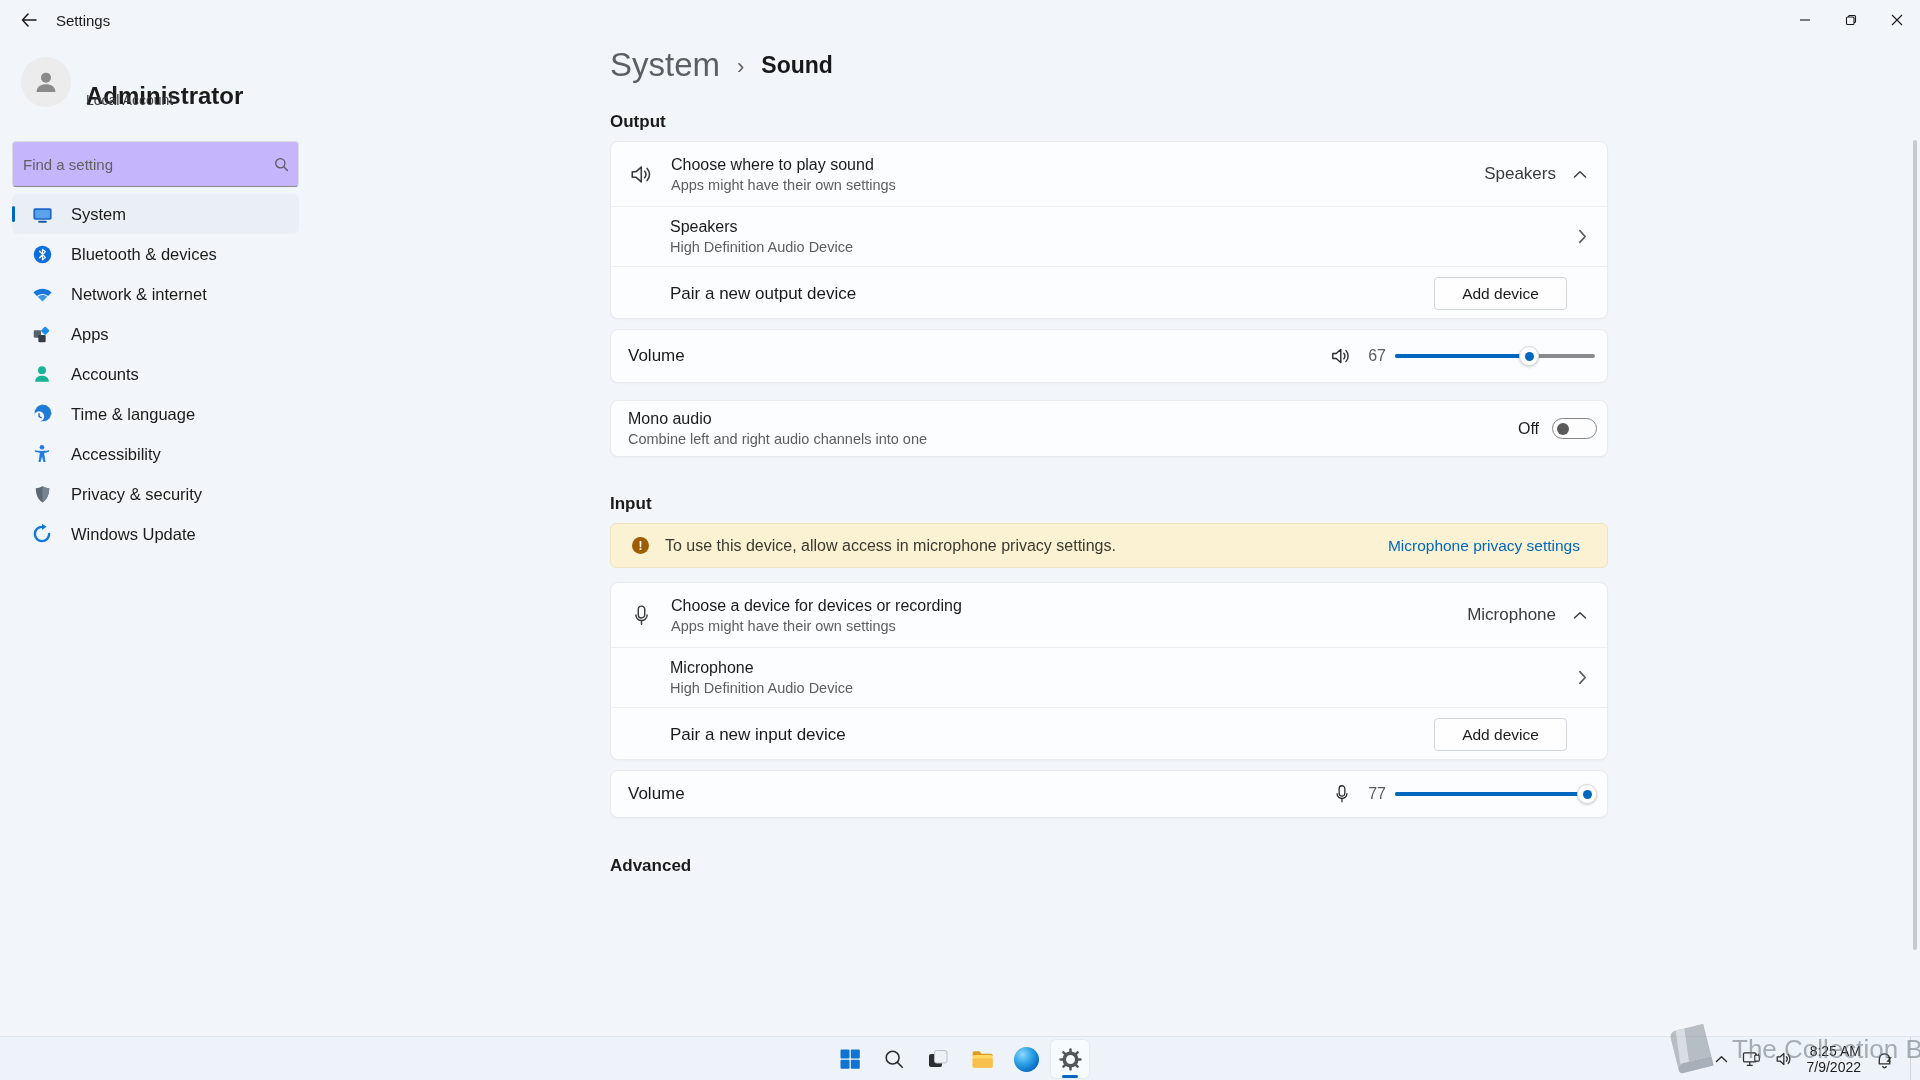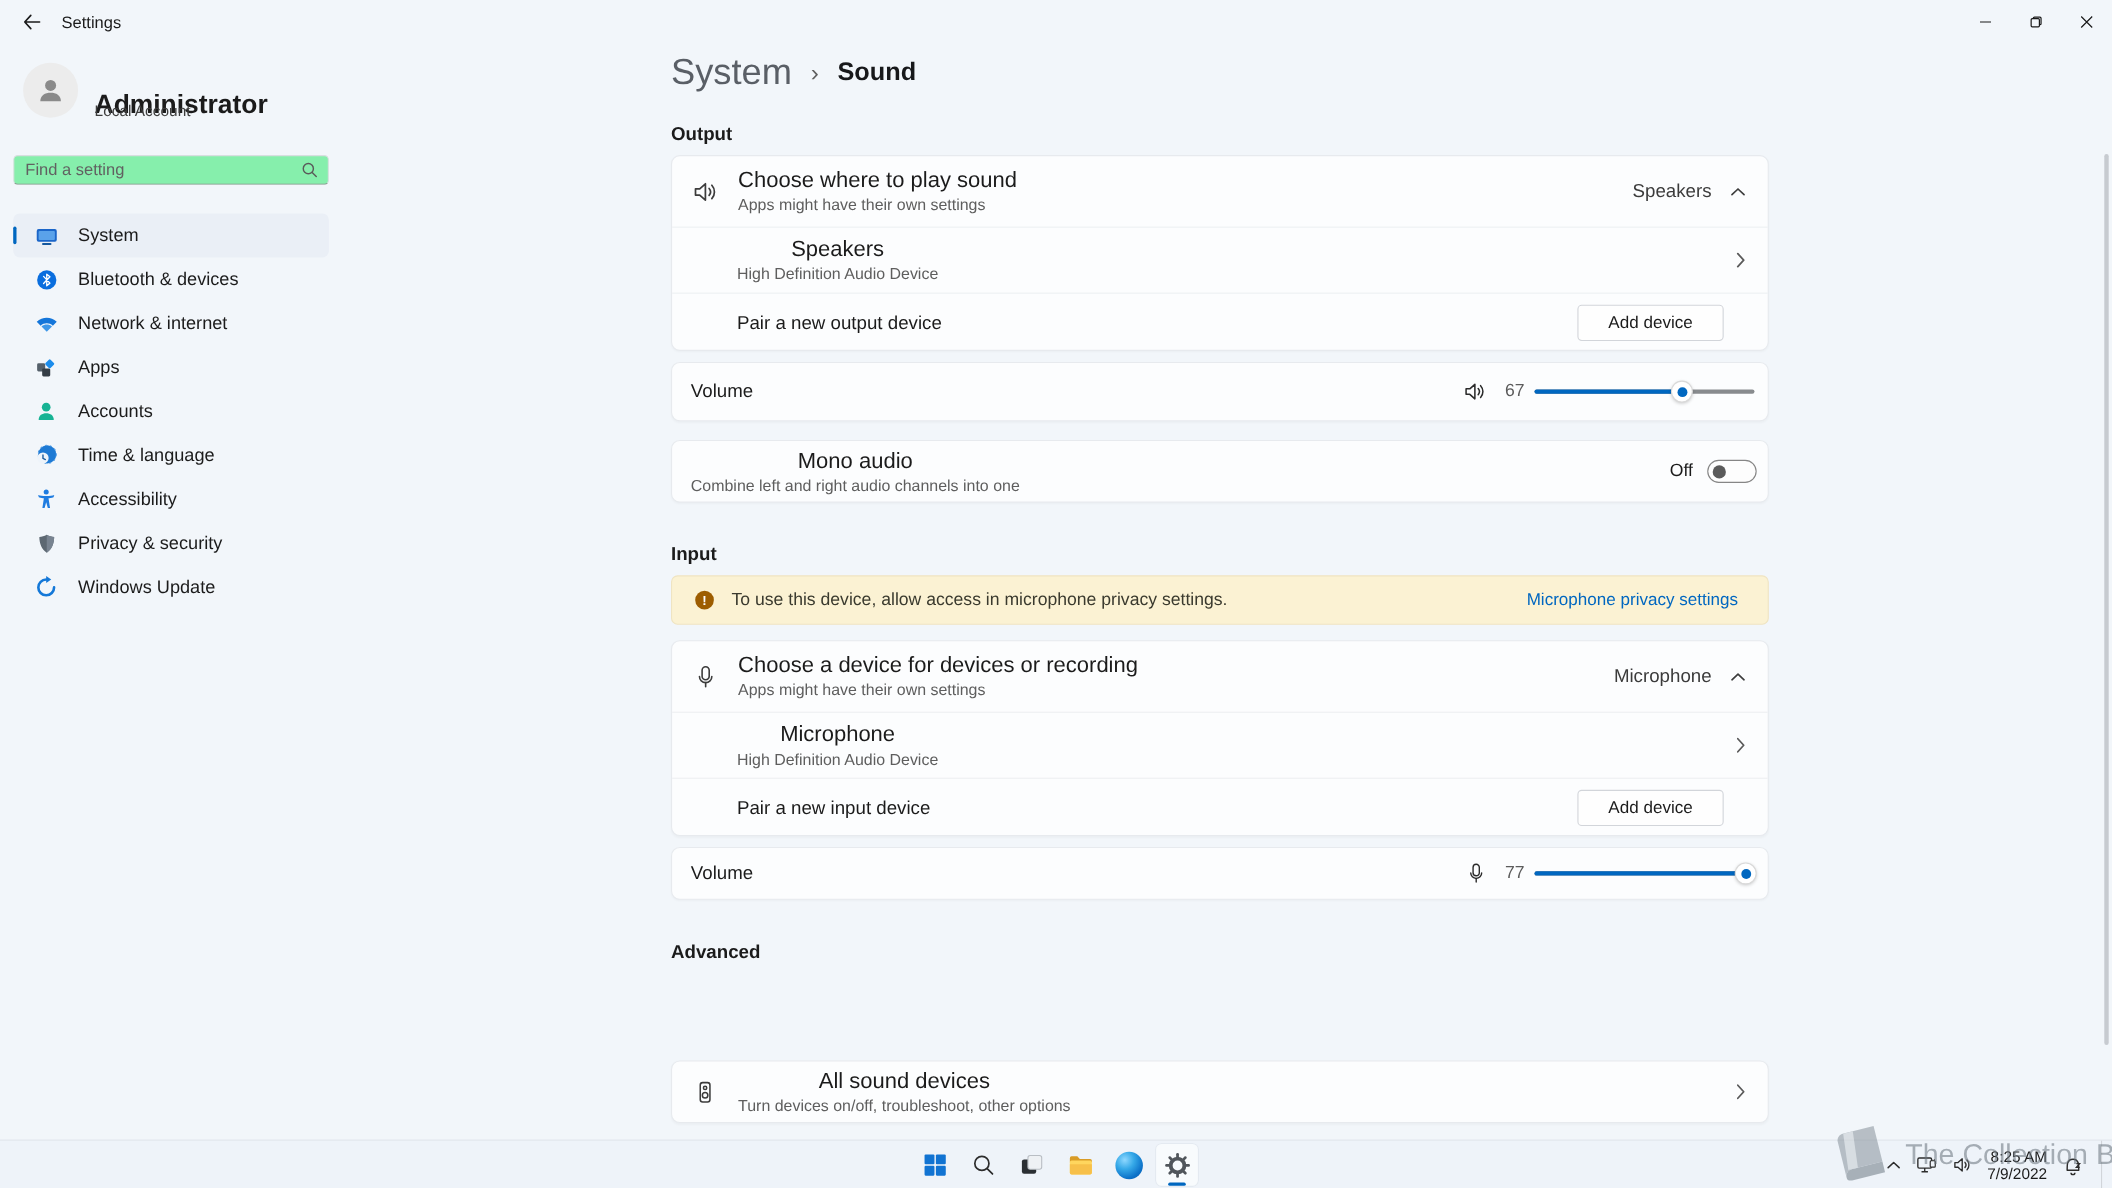--- a/index.html
+++ b/index.html
@@ -9,41 +9,41 @@
   
   .titlebar{position:absolute;top:0;left:0;width:100%;height:40px;}
   .back-btn{position:absolute;left:12px;top:5px;width:34px;height:30px;display:flex;align-items:center;justify-content:center;border-radius:5px;cursor:pointer;}
   .title-text{position:absolute;left:56px;top:12px;font-size:15px;}
   .win-controls{position:absolute;right:0;top:0;display:flex;height:40px;}
   .win-btn{width:46px;height:40px;display:flex;align-items:center;justify-content:center;}
   
   .avatar{position:absolute;left:21px;top:57px;width:50px;height:50px;border-radius:50%;background:#ececec;display:flex;align-items:center;justify-content:center;}
   .user-name{position:absolute;left:86px;top:82px;font-size:24px;font-weight:bold;}
   .user-type{position:absolute;left:86px;top:92px;font-size:14px;color:#3d3d3d;}
-  .search-box{position:absolute;left:12px;top:141px;width:287px;height:27px;background:#86efac;
+  .search-box{position:absolute;left:12px;top:141px;width:287px;height:46px;background:#c4b5fd;
     border:1px solid #d9dcdf;border-bottom-color:#8a8a8a;border-radius:4px;display:flex;align-items:center;}
   .search-box input{flex:1;border:none;outline:none;background:transparent;font-family:inherit;font-size:15px;color:#3c3c3c;padding:0 10px;}
   .search-box input::placeholder{color:#616161;}
   .search-glyph{margin-right:9px;display:flex;}
   .nav{position:absolute;left:12px;top:194px;width:287px;}
   .nav-item{height:40px;display:flex;align-items:center;gap:17px;padding-left:18px;border-radius:6px;font-size:16.5px;position:relative;cursor:pointer;}
   .nav-item.selected{background:#eaeff6;}
   .nav-item.selected::before{content:"";position:absolute;left:0;top:12px;width:3px;height:16px;border-radius:2px;background:#0067c0;}
   .nicon{width:24px;height:24px;display:flex;align-items:center;justify-content:center;flex:0 0 24px;}
   
   .breadcrumb{position:absolute;left:610px;top:46px;display:flex;align-items:center;gap:17px;}
   .bc-parent{font-size:33px;color:#5a5f66;cursor:pointer;}
   .bc-sep{font-size:22px;color:#5f5f5f;padding-top:4px;}
   .bc-current{font-size:23px;font-weight:600;color:#17181a;}
   .sec-label{position:absolute;left:610px;font-size:17px;font-weight:600;}
   .card{position:absolute;left:610px;width:998px;background:#fcfdfe;border:1px solid #e7eaee;border-radius:8px;box-shadow:0 1px 2px rgba(0,0,0,.03);}
   .row{display:flex;align-items:center;position:relative;}
   .row + .row{border-top:1px solid #edeff2;}
   .row-icon{width:60px;display:flex;align-items:center;justify-content:center;flex:0 0 60px;}
-  .row-text .t1{font-size:20px;color:#1b1b1b;text-align:center;}
+  .row-text .t1{font-size:16px;color:#1b1b1b;}
   .row-text .t2{font-size:14.5px;color:#5e5e5e;margin-top:3px;}
   .indent{padding-left:59px;}
   .right-zone{position:absolute;right:20px;display:flex;align-items:center;gap:17px;}
   .dd-value{font-size:17px;color:#3b3b3b;}
   .btn{background:#fefefe;border:1px solid #d2d5da;border-radius:4px;font-size:15.5px;font-family:inherit;
     padding:0;height:33px;width:133px;display:flex;align-items:center;justify-content:center;cursor:pointer;color:#1b1b1b;}
   .link{color:#0067c0;font-size:15.5px;cursor:pointer;text-decoration:none;}
   
   .slider{width:200px;height:20px;display:flex;align-items:center;position:relative;cursor:pointer;}
   .slider-track{width:100%;height:4px;border-radius:2px;background:#888b8e;position:relative;}
@@ -377,40 +377,20 @@
               </div>
             </div>
         </div>
       </div>
     </div>
   </div>
 
   <div class="sec-label" style="top:856px;">Advanced</div>
 
 
-  <div class="card" style="top:964px;height:57px;">
-    <div class="row" style="height:100%;">
-      <div class="row-icon">
-        <svg width="24" height="24" viewBox="0 0 24 24" fill="none" stroke="#3c3c3c" stroke-width="1.4">
-            <rect x="7.6" y="3.2" width="8.8" height="17.6" rx="2.2"></rect>
-            <circle cx="12" cy="8" r="1.5"></circle>
-            <circle cx="12" cy="14.6" r="2.5"></circle>
-          </svg>
-      </div>
-      <div class="row-text">
-        <div class="t1">All sound devices</div>
-        <div class="t2">Turn devices on/off, troubleshoot, other options</div>
-      </div>
-      <div class="right-zone">
-        <svg width="9" height="15" viewBox="0 0 8 14">
-            <path d="M1.5 1.5 L6.5 7 L1.5 12.5" stroke="#5a5a5a" stroke-width="1.5" fill="none" stroke-linecap="round" stroke-linejoin="round"></path>
-          </svg>
-      </div>
-    </div>
-  </div>
 
   <div class="scrollbar"></div>
 
   <div class="taskbar">
     <div class="tb-center">
       <div class="tb-btn">
         <span>
           <svg width="24" height="24" viewBox="0 0 24 24" fill="#1173d2">
               <rect x="2.5" y="2.5" width="9" height="9" rx="1"></rect>
               <rect x="12.8" y="2.5" width="9" height="9" rx="1"></rect>

